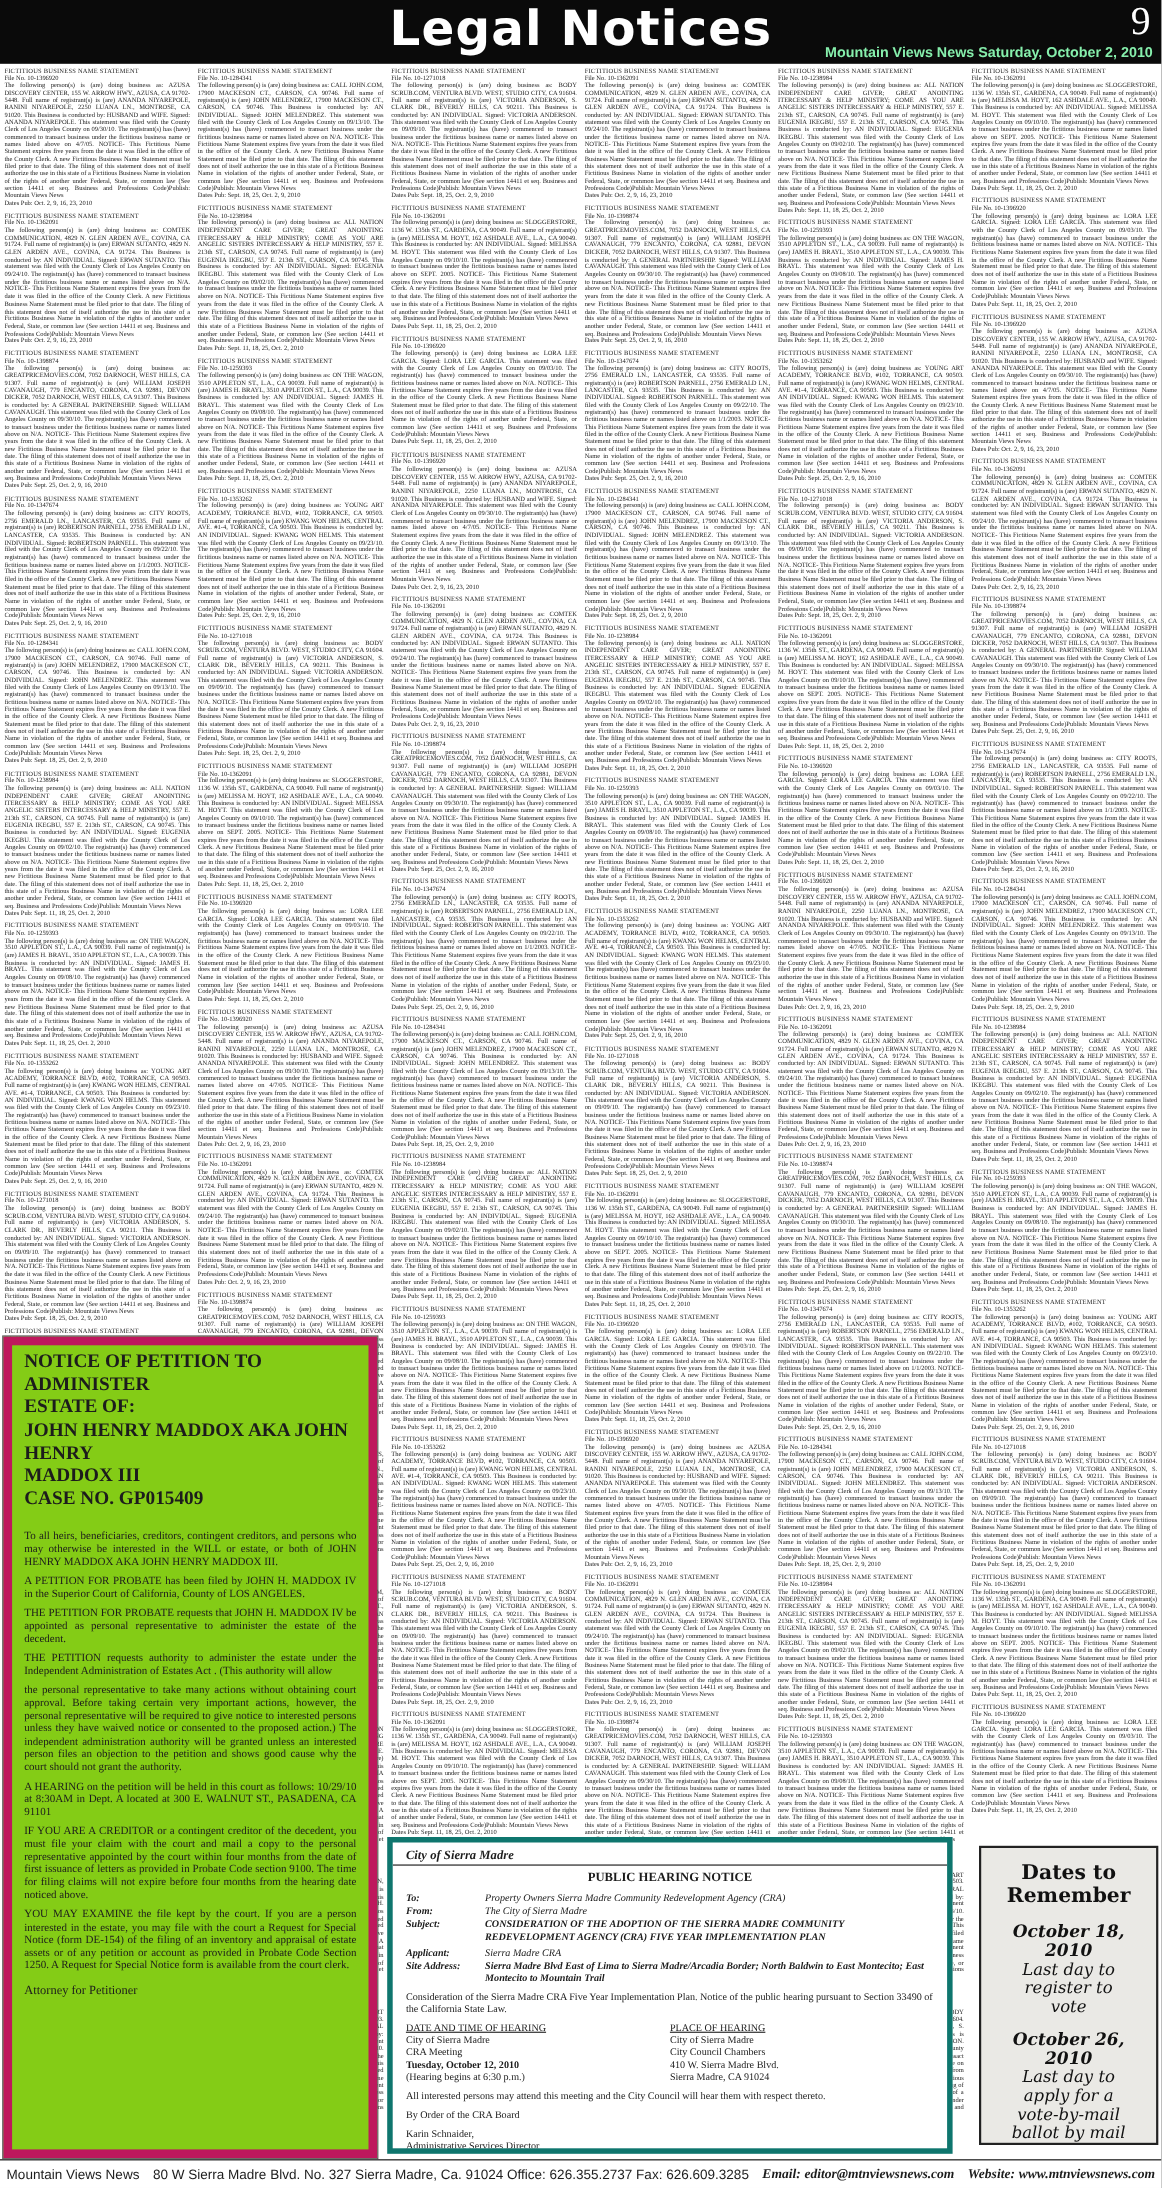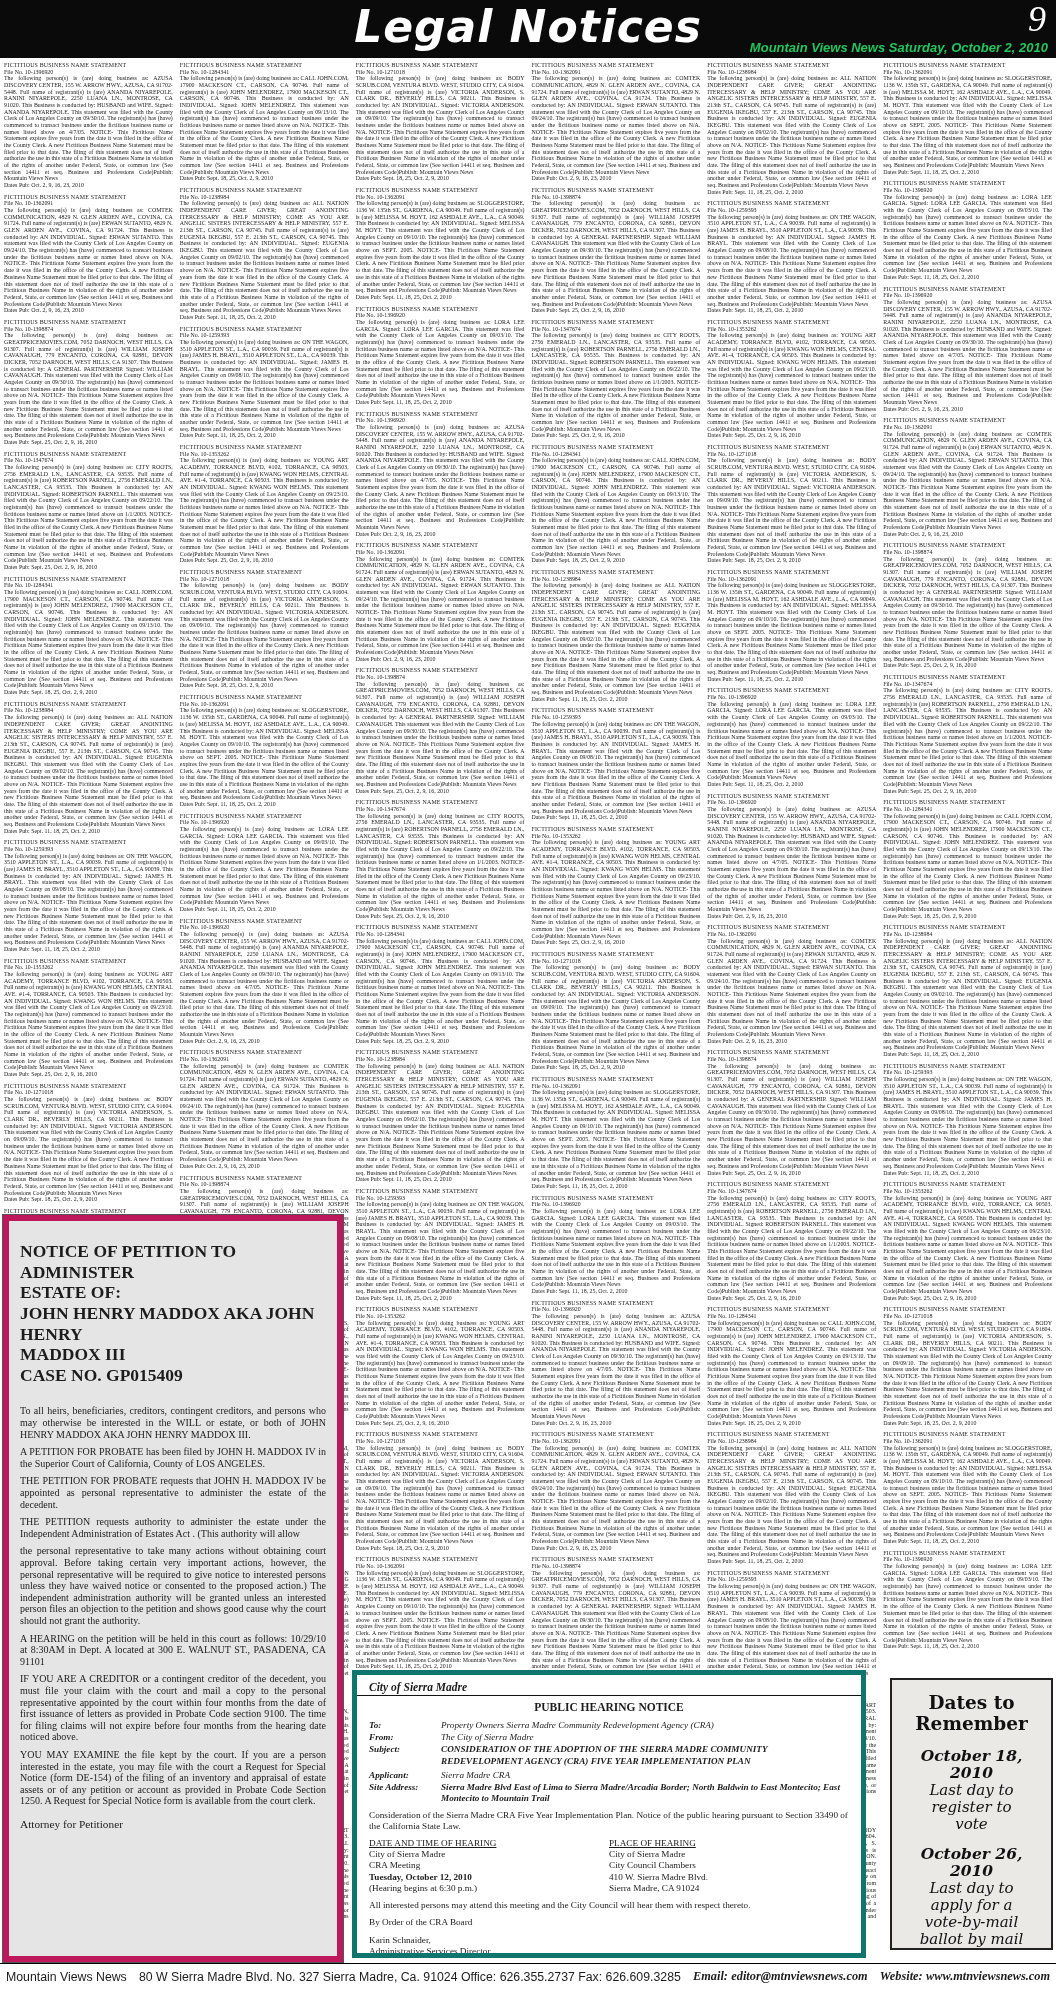--- a/index.html
+++ b/index.html
@@ -1,39 +1,39 @@
 <!DOCTYPE html>
 <html><head>
 <meta charset="utf-8">
 <style>
   html,body{margin:0;padding:0;background:#888;}
   #page{position:relative;width:1056px;height:1989px;background:#fff;margin:0 auto;overflow:hidden;
         font-family:"Liberation Serif", serif;color:#1c1c1c;}
 
   
-  #banner{position:absolute;left:0;top:0;width:1056px;height:58px;background:#0a0a0a;font-style:italic;}
+  #banner{position:absolute;left:0;top:0;width:1056px;height:58px;background:#0a0a0a;}
   #banner-title{position:absolute;left:0;right:0;top:1px;text-align:center;color:#fff;
         font-family:"DejaVu Sans", sans-serif;font-weight:bold;font-size:44px;letter-spacing:1px;}
   #banner-page{position:absolute;right:10px;top:0px;color:#fff;font-family:"Liberation Serif", serif;
         font-size:36px;line-height:38px;}
-  #banner-edition{position:absolute;right:8px;bottom:3px;color:#22c55e;
+  #banner-edition{position:absolute;right:8px;bottom:3px;color:#86efac;
         font-family:"Liberation Sans", sans-serif;font-weight:bold;font-size:13px;}
 
   
   #columns{position:absolute;left:4px;top:62px;width:1048px;height:1897px;
         column-count:6;column-gap:7px;column-fill:auto;overflow:hidden;
         font-size:5.9px;line-height:1.13;text-align:justify;color:#222;}
   .notice{margin:0 0 5px 0;break-inside:avoid-column;}
   .n-head{text-align:left;letter-spacing:.2px;}
   .n-file{text-align:left;}
   .n-dates{text-align:left;}
 
   
-  #estate-box{position:absolute;left:3px;top:1215px;width:340px;height:747px;background:#e5e5e5;
-        border:6px solid #be185d;outline:1px solid #555;box-sizing:border-box;padding:20px 11px;
+  #estate-box{position:absolute;left:3px;top:1215px;width:340px;height:747px;background:#84cc16;
+        border:8px solid #be185d;outline:1px solid #555;box-sizing:border-box;padding:4px 11px;
         overflow:hidden;z-index:3;}
   .estate-title{font-weight:bold;font-size:17.5px;line-height:1.18;text-align:left;}
   .estate-body{font-size:10px;line-height:1.16;text-align:justify;margin-top:20px;}
   .estate-body p{margin:0 0 6px 0;}
   .estate-attorney{font-size:11.3px;line-height:1.25;margin-top:10px;}
 
   
   #hearing-box{position:absolute;left:352px;top:1670px;width:514px;height:288px;background:#fff;
         border:5px solid #0f766e;box-sizing:border-box;padding:5px 12px 4px 12px;overflow:hidden;z-index:3;
         font-size:9.2px;line-height:1.22;}

